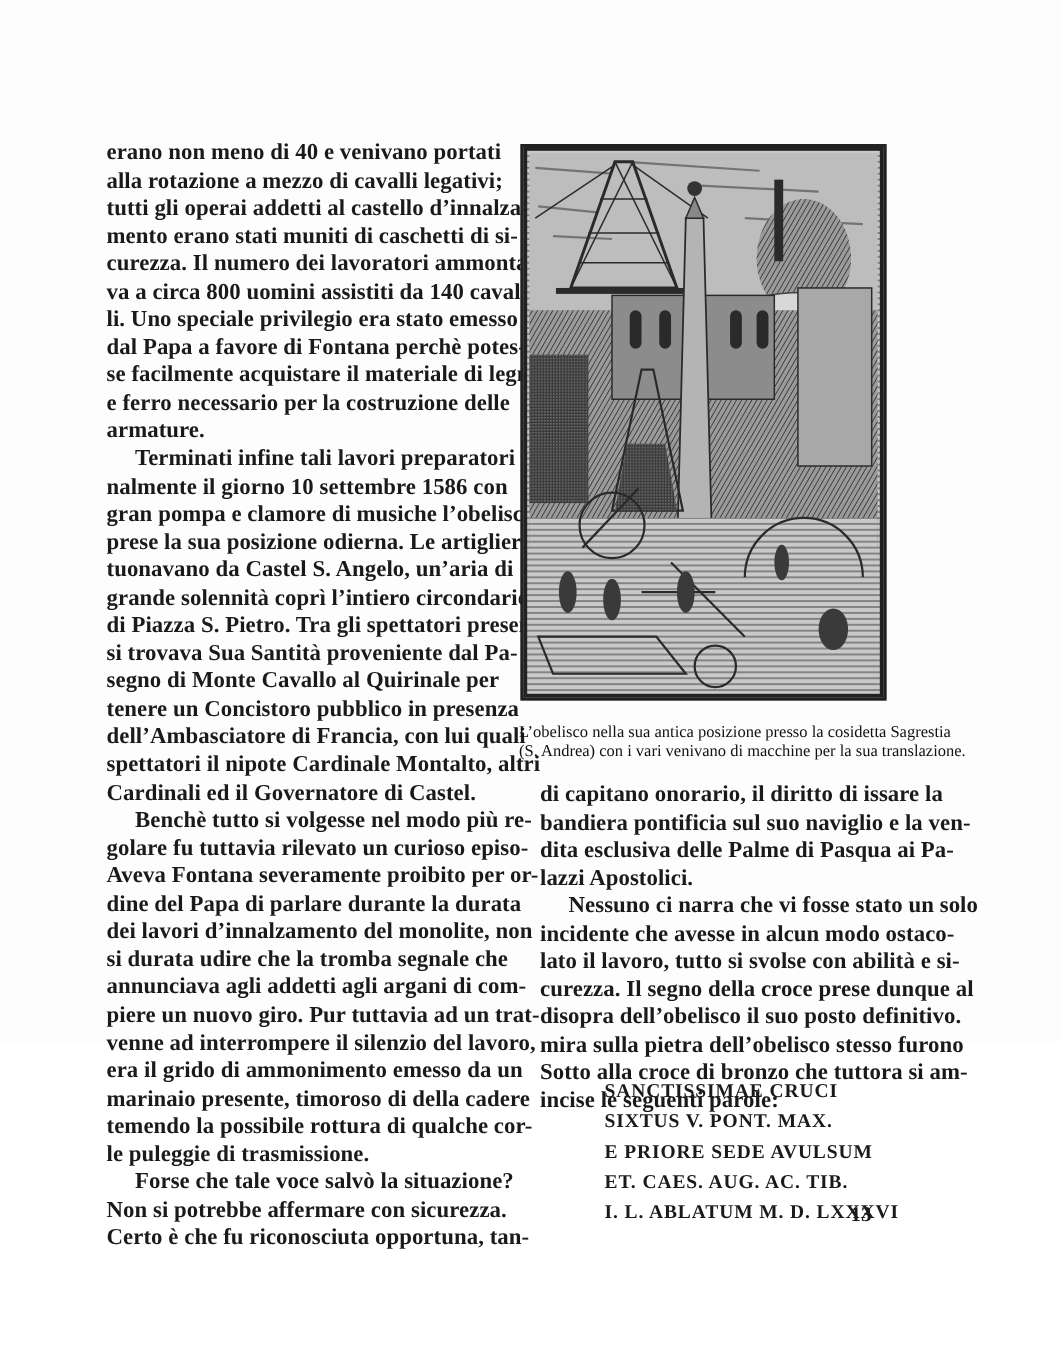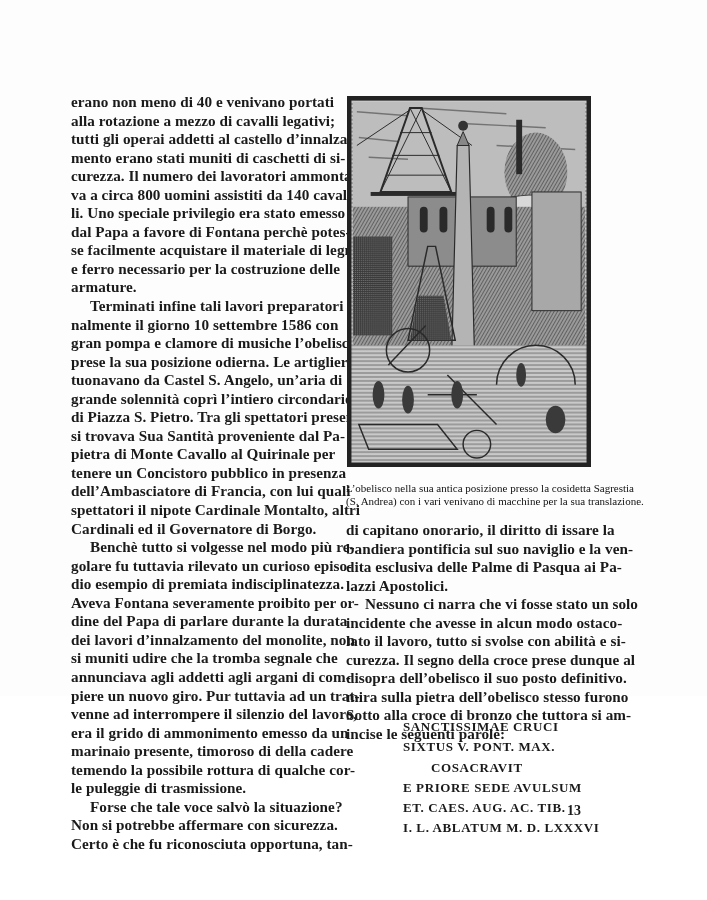--- a/index.html
+++ b/index.html
@@ -2,21 +2,21 @@
 <html><head>
 <meta charset="utf-8">
 <style>
   html, body { margin: 0; padding: 0; background: #ffffff; }
   body { width: 707px; height: 900px; position: relative; overflow: hidden;
          font-family: "Liberation Serif", "DejaVu Serif", serif; color: #1a1a1a; }
   .page { position: absolute; left: 0; top: 0; width: 707px; height: 696px; background: #fdfdfd; }
   .col { position: absolute; font-size: 15.2px; line-height: 18.55px; text-align: justify;
          font-weight: bold; letter-spacing: 0.05px; }
   .left { left: 71px; top: 93px; width: 257px; }
-  .right-text { left: 346px; top: 521px; width: 251px; }
+  .right-text { left: 360px; top: 521px; width: 251px; }
   .ln { display: block; text-align: justify; text-align-last: justify; white-space: nowrap; overflow: visible; }
   .ln.last { text-align-last: left; }
   .ln.ind { padding-left: 19px; }
   .figure { position: absolute; left: 347px; top: 96px; width: 244px; height: 371px;
             background: #555; border: 2px solid #222; box-sizing: border-box; overflow: hidden; }
   .figure svg { display: block; width: 100%; height: 100%; }
   .caption { position: absolute; left: 346px; top: 482px; width: 252px; font-size: 11px;
              line-height: 13px; font-weight: normal; text-align: center; color: #111;
              font-family: "Liberation Serif", "DejaVu Serif", serif; }
   .caption span { display: block; white-space: nowrap; }
@@ -44,32 +44,31 @@
     <span class="ln">e ferro necessario per la costruzione delle</span>
     <span class="ln last">armature.</span>
     <span class="ln ind">Terminati infine tali lavori preparatori fi-</span>
     <span class="ln">nalmente il giorno 10 settembre 1586 con</span>
     <span class="ln">gran pompa e clamore di musiche l’obelisco</span>
     <span class="ln">prese la sua posizione odierna. Le artiglierie</span>
     <span class="ln">tuonavano da Castel S. Angelo, un’aria di</span>
     <span class="ln">grande solennità coprì l’intiero circondario</span>
     <span class="ln">di Piazza S. Pietro. Tra gli spettatori presenti</span>
     <span class="ln">si trovava Sua Santità proveniente dal Pa-</span>
-    <span class="ln">pietra di Monte Cavallo al Quirinale per</span>
+    <span class="ln">segno di Monte Cavallo al Quirinale per</span>
     <span class="ln">tenere un Concistoro pubblico in presenza</span>
     <span class="ln">dell’Ambasciatore di Francia, con lui quali</span>
     <span class="ln">spettatori il nipote Cardinale Montalto, altri</span>
-    <span class="ln last">Cardinali ed il Governatore di Borgo.</span>
+    <span class="ln last">Cardinali ed il Governatore di Castel.</span>
     <span class="ln ind">Benchè tutto si volgesse nel modo più re-</span>
     <span class="ln">golare fu tuttavia rilevato un curioso episo-</span>
-    <span class="ln">dio esempio di premiata indisciplinatezza.</span>
     <span class="ln">Aveva Fontana severamente proibito per or-</span>
     <span class="ln">dine del Papa di parlare durante la durata</span>
     <span class="ln">dei lavori d’innalzamento del monolite, non</span>
-    <span class="ln">si muniti udire che la tromba segnale che</span>
+    <span class="ln">si durata udire che la tromba segnale che</span>
     <span class="ln">annunciava agli addetti agli argani di com-</span>
     <span class="ln">piere un nuovo giro. Pur tuttavia ad un trat-</span>
     <span class="ln">venne ad interrompere il silenzio del lavoro,</span>
     <span class="ln">era il grido di ammonimento emesso da un</span>
     <span class="ln">marinaio presente, timoroso di della cadere</span>
     <span class="ln">temendo la possibile rottura di qualche cor-</span>
     <span class="ln last">le puleggie di trasmissione.</span>
     <span class="ln ind">Forse che tale voce salvò la situazione?</span>
     <span class="ln">Non si potrebbe affermare  con sicurezza.</span>
     <span class="ln">Certo è che fu riconosciuta opportuna, tan-</span>
@@ -175,20 +174,19 @@
     <span class="ln">curezza. Il segno della croce prese dunque al</span>
     <span class="ln">disopra dell’obelisco il suo posto definitivo.</span>
     <span class="ln">mira sulla pietra dell’obelisco stesso furono</span>
     <span class="ln">Sotto alla croce di bronzo che tuttora si am-</span>
     <span class="ln last">incise le seguenti parole:</span>
   </div>
 
   <div class="inscription">
     <span>SANCTISSIMAE CRUCI</span>
     <span>SIXTUS V. PONT. MAX.</span>
-    <span class="indent">COSACRAVIT</span>
     <span>E PRIORE SEDE AVULSUM</span>
     <span>ET. CAES. AUG. AC. TIB.</span>
     <span>I. L. ABLATUM M. D. LXXXVI</span>
   </div>
 
   <div class="page-number">13</div>
 </div>
 
 </body></html>

